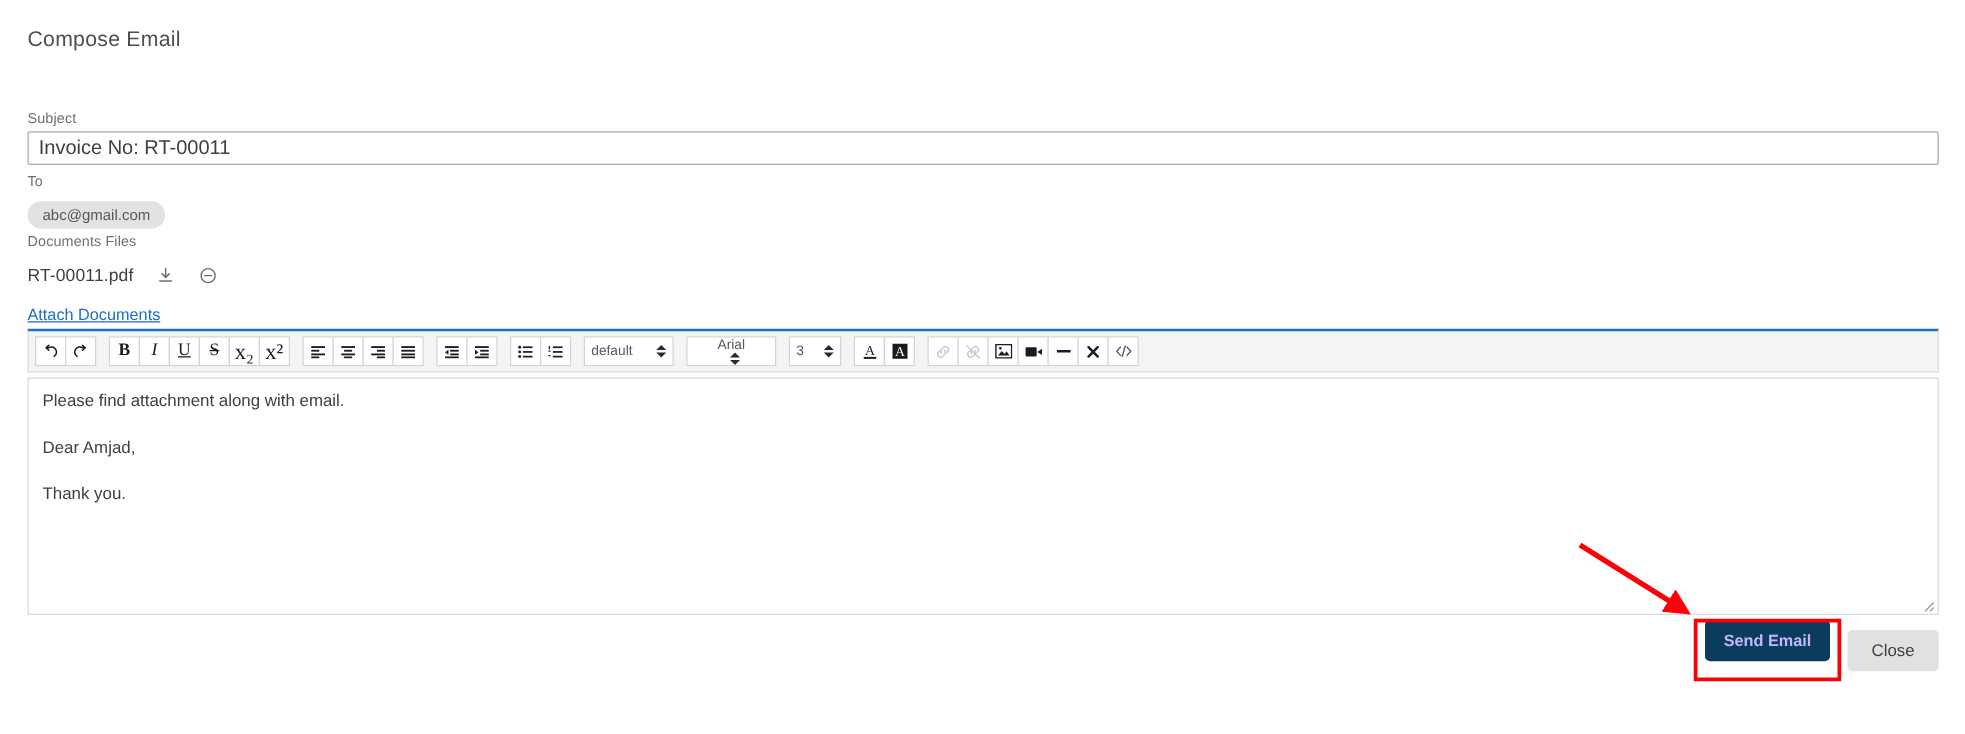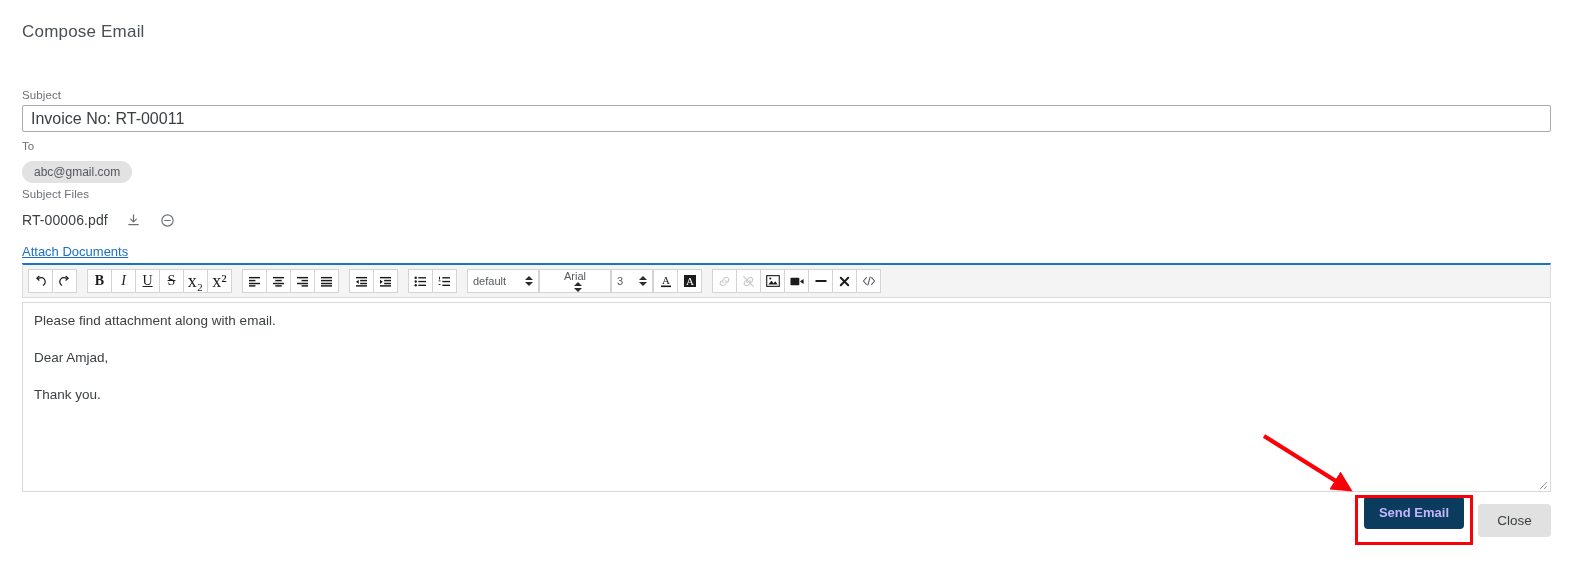--- a/index.html
+++ b/index.html
@@ -155,20 +155,21 @@
   
   .tb-select {
     height: 24px;
     box-sizing: border-box;
     background: #ffffff;
     border: 1px solid #d4d4d4;
     display: flex;
     align-items: center;
     justify-content: space-between;
     padding: 0 5px;
+    margin-right: 10px;
     font-family: "Liberation Sans", sans-serif;
     font-size: 11px;
     color: #55595e;
     cursor: pointer;
   }
   .tb-select .spin {
     display: flex;
     flex-direction: column;
     align-items: center;
     margin-left: 6px;
@@ -270,23 +271,23 @@
 <div class="page">
 
   <div class="title">Compose Email</div>
 
   <div class="field-label" id="subject-label">Subject</div>
   <input class="subject-input" id="subject-input" value="Invoice No: RT-00011" style="">
 
   <div class="field-label" id="to-label">To</div>
   <div class="chip">abc@gmail.com</div>
 
-  <div class="field-label" id="files-label">Subject Files</div>
+  <div class="field-label" id="files-label">Documents Files</div>
   <div class="file-row">
-    <span class="file-name">RT-00006.pdf</span>
+    <span class="file-name">RT-00011.pdf</span>
     <span class="file-icon">
       <svg width="15" height="15" viewBox="0 0 16 16" fill="none" stroke="#6b7075" stroke-width="1.3" stroke-linecap="round" stroke-linejoin="round">
         <path d="M8 2v7"></path>
           <path d="M5 6.5L8 9.5 11 6.5"></path>
           <path d="M3 12.5h10"></path>
       </svg>
     </span>
     <span class="file-icon">
       <svg width="15" height="15" viewBox="0 0 16 16" fill="none" stroke="#6b7075" stroke-width="1.2">
         <circle cx="8" cy="8" r="6"></circle>

